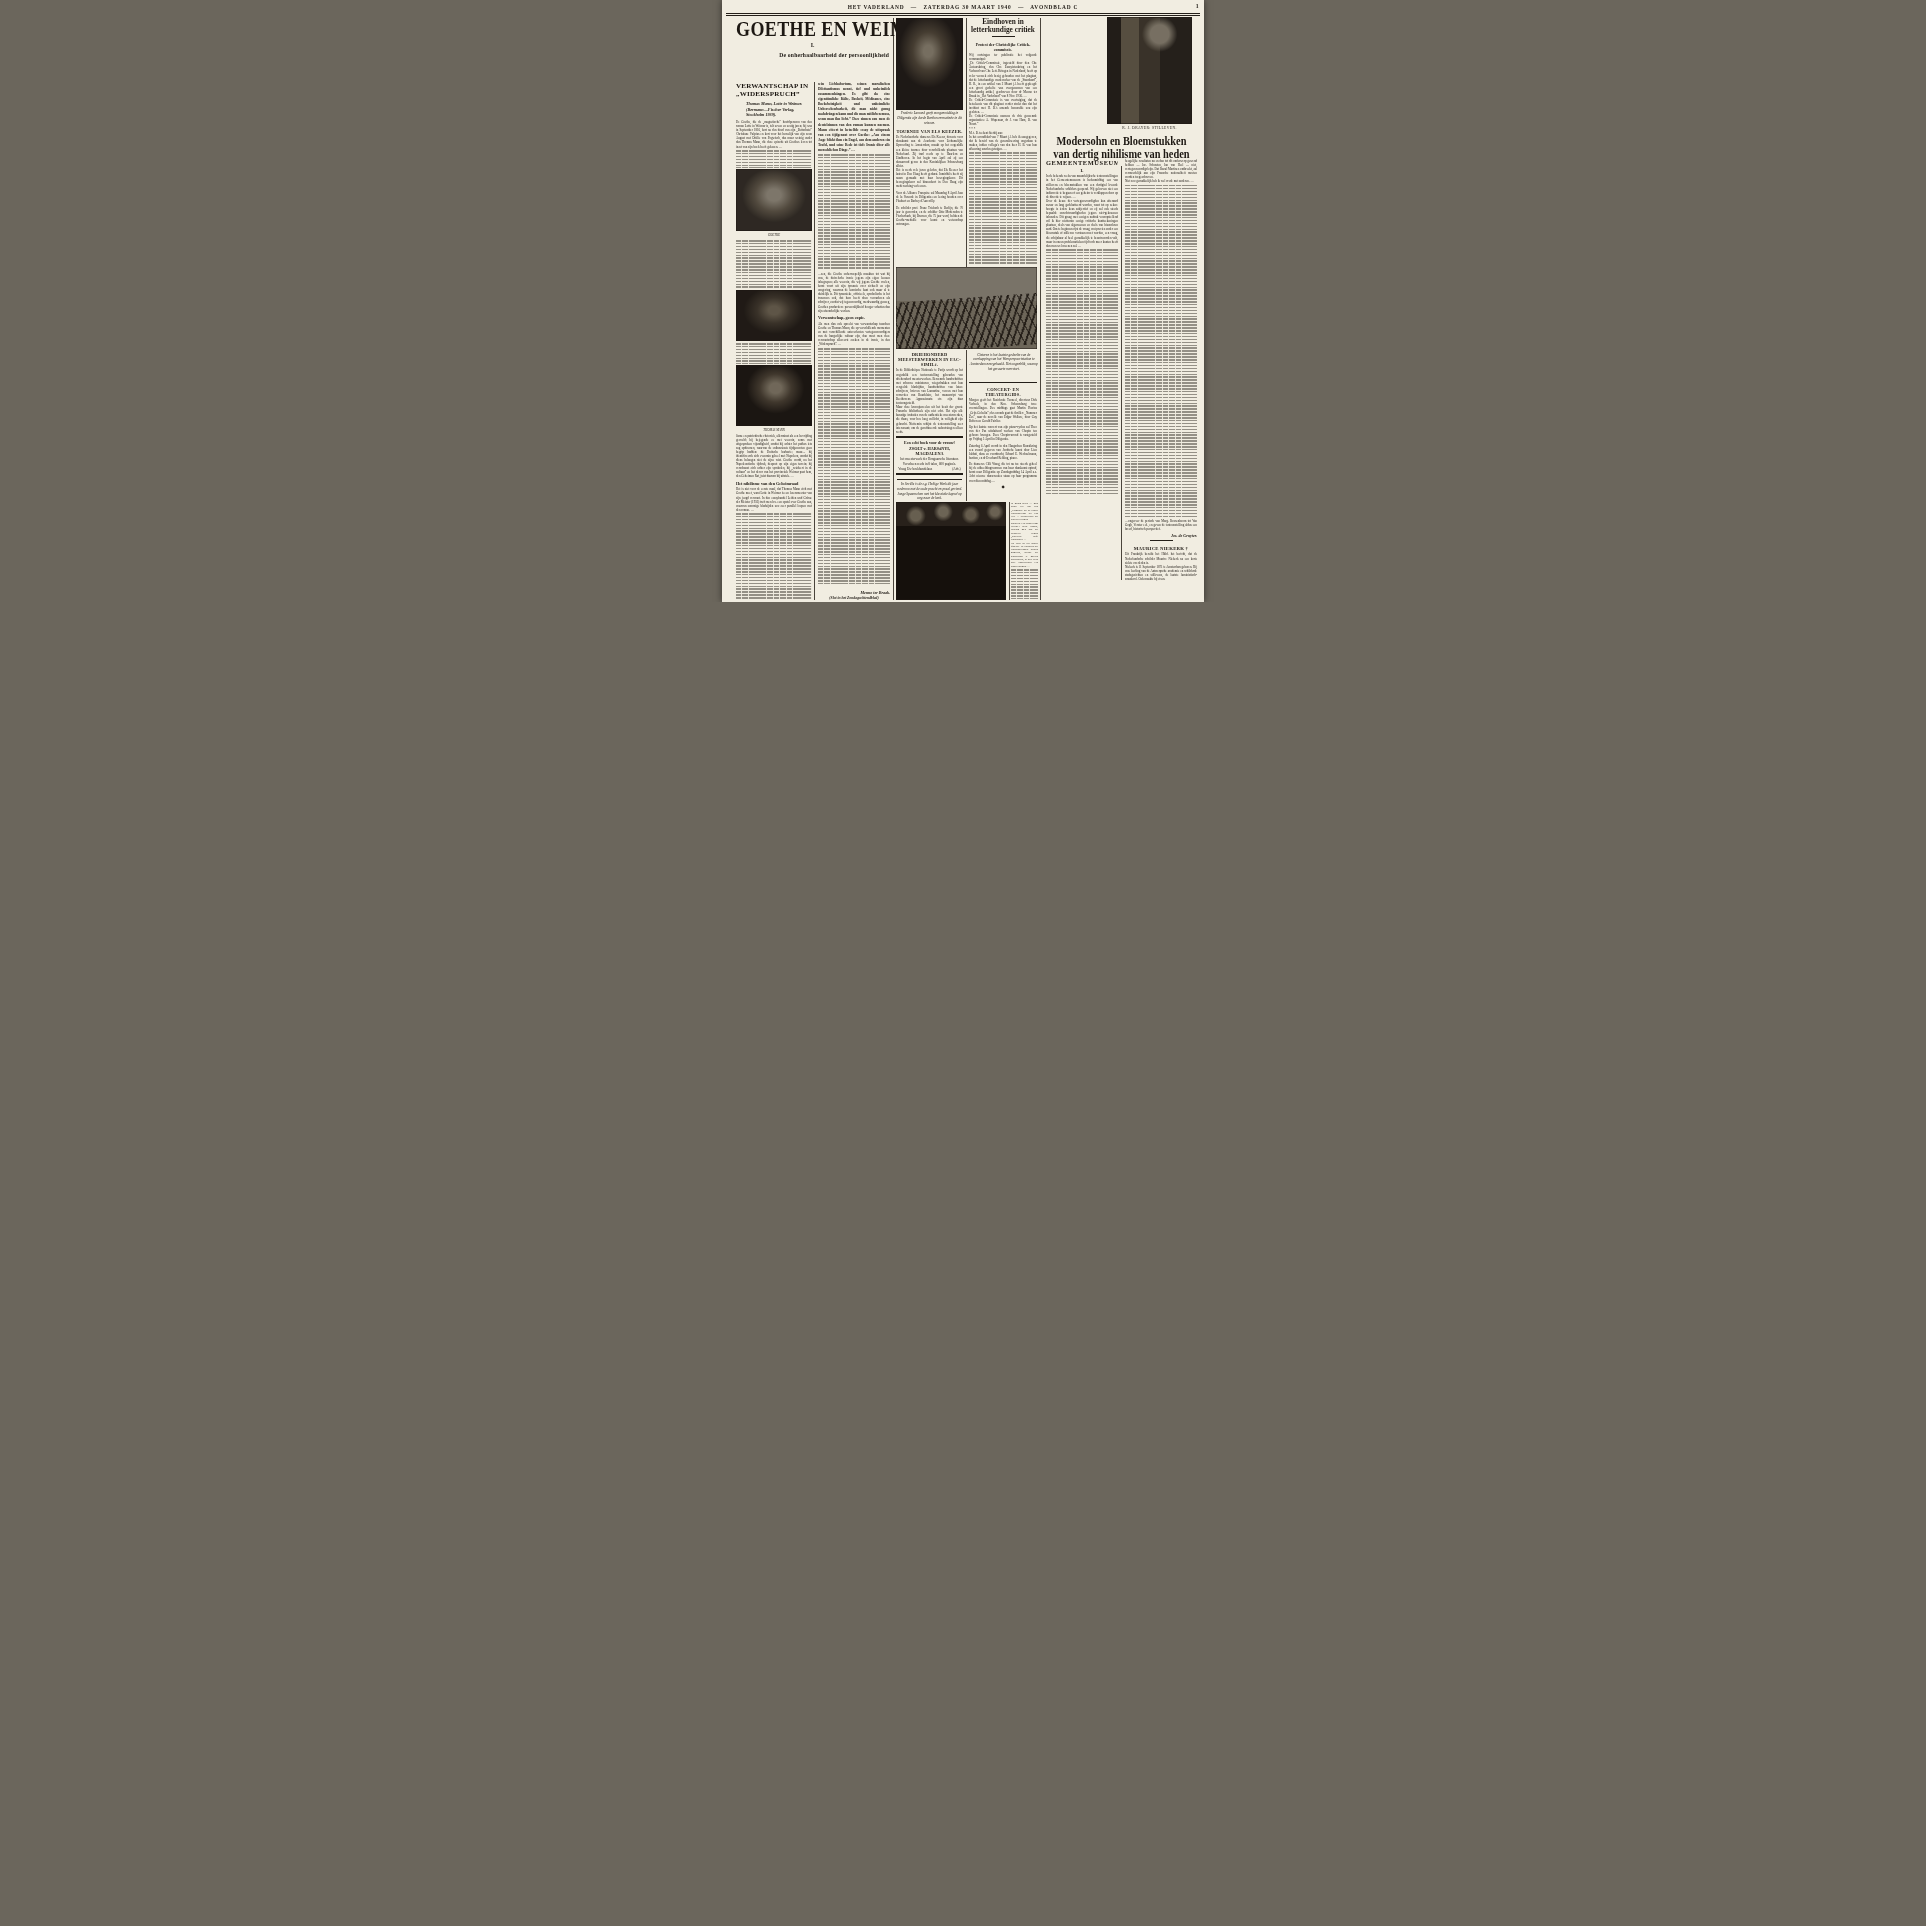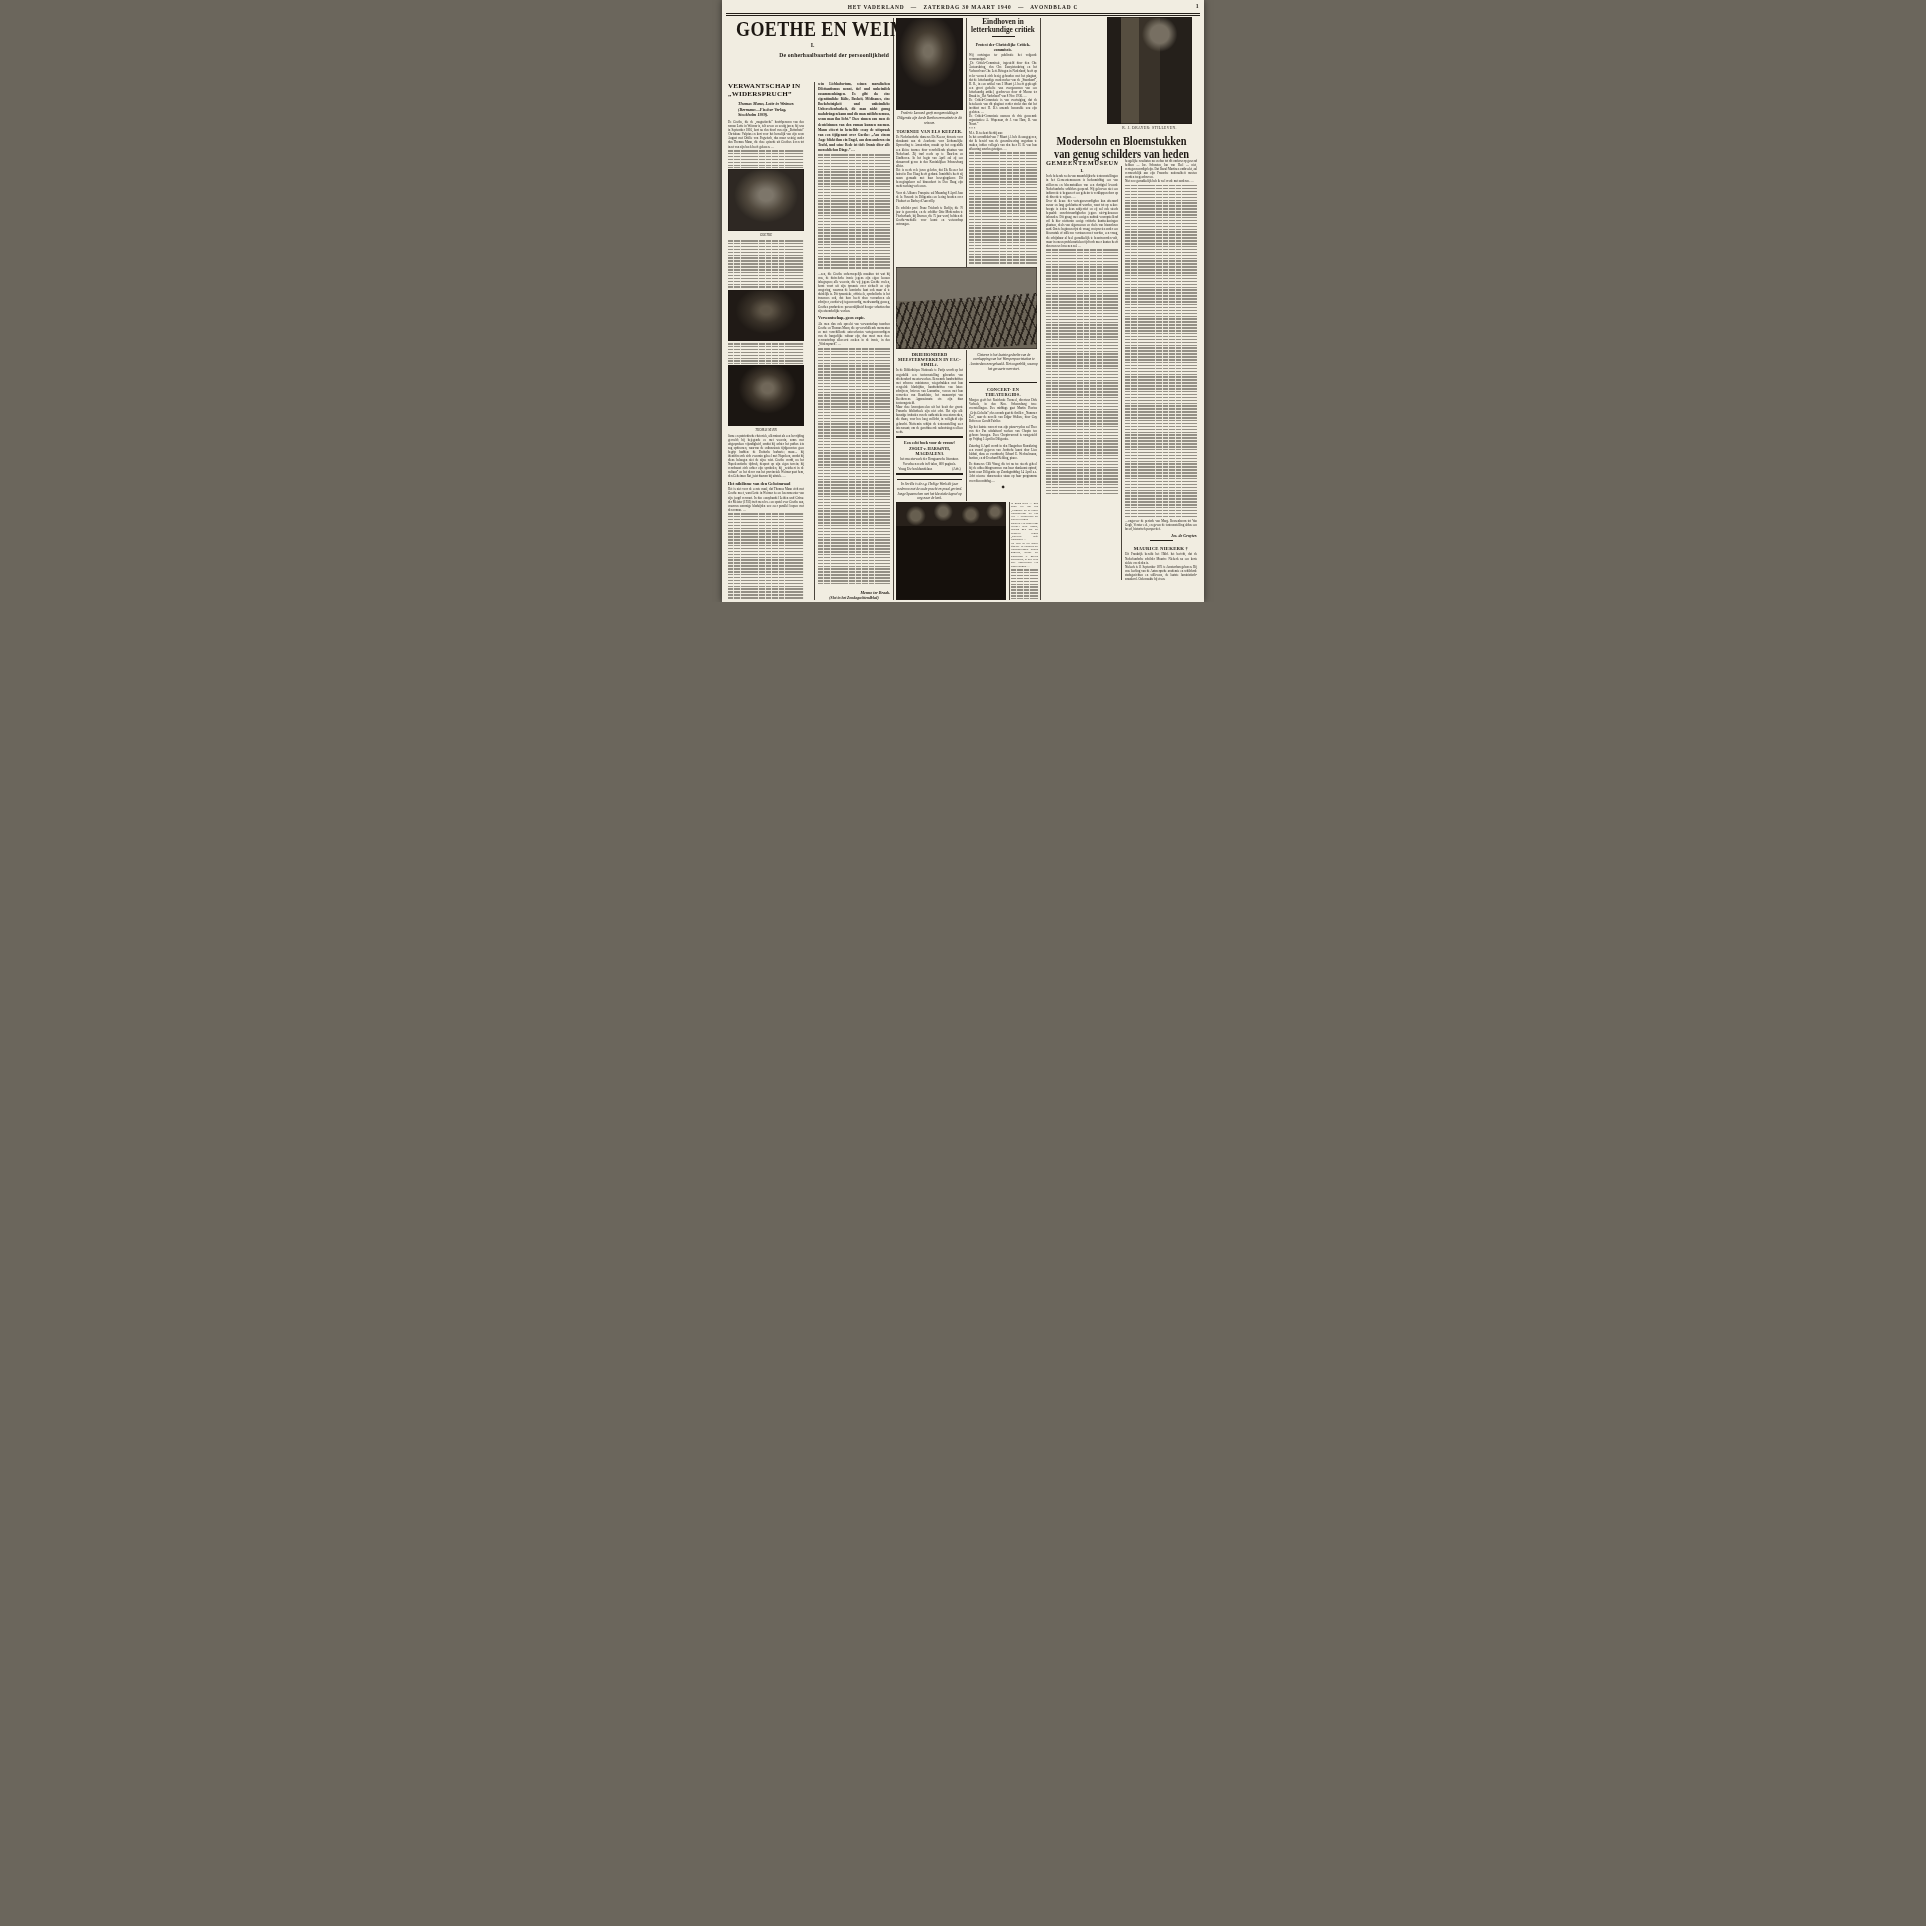--- a/index.html
+++ b/index.html
@@ -87,21 +87,21 @@
   <div class="vrule" style="left:318px;top:17.7px;height:582px"></div>
   <div class="vrule" style="left:287px;top:502px;height:98px"></div>
   <div class="vrule" style="left:399px;top:166px;height:414px"></div>
 
   <section class="gw-head">
     <div class="gw-title">GOETHE EN WEIMAR</div>
     <div class="gw-numeral">I.</div>
     <div class="gw-subtitle">De onherhaalbaarheid der persoonlijkheid</div>
   </section>
 
-  <section class="stack" style="left:6px;top:82px;width:76px;height:518px">
+  <section class="stack" style="left:14px;top:82px;width:76px;height:518px">
     <div class="vw-heading">VERWANTSCHAP IN „WIDERSPRUCH”</div>
     <div class="byline">Thomas Mann, Lotte in Weimar. (Bermann—Fischer Verlag, Stockholm 1939).</div>
     <div class="body">De Goethe, die de „magnetische” hoofdpersoon van den roman Lotte in Weimar is, telt zeven en zestig jaren; hij was in September 1816, kort na den dood van zijn „Bettschatz” Christiane Vulpius en kort voor het huwelijk van zijn zoon August met Ottilie von Pogwisch, dus maar weinig ouder dan Thomas Mann, die deze episode uit Goethes leven tot inzet van zijn boek heeft gekozen. …</div>
     <div class="greek fixed" style="height:17.7px"></div>
     <div class="photo" style="height:62px;background:#b3aa96;background-image:radial-gradient(ellipse 42% 44% at 50% 42%,#e4dcc8 0 22%,#8d8370 60%,#46413a 100%)"></div>
     <div class="cap cap-sm">GOETHE</div>
     <div class="greek fixed" style="height:49px"></div>
     <div class="photo" style="height:51px;background:#4d463d;background-image:radial-gradient(ellipse 40% 46% at 50% 40%,#a79b82 0 18%,#5d5446 55%,#2a2520 100%)"></div>
     <div class="greek fixed" style="height:21px"></div>
     <div class="photo" style="height:61px;background:#2e2a25;background-image:radial-gradient(ellipse 38% 42% at 52% 38%,#cabfa6 0 20%,#6a5f4e 55%,#201c18 100%)"></div>
@@ -199,21 +199,21 @@
   </section>
 
   <div class="photo" style="position:absolute;left:385px;top:17px;width:85px;height:107px;
        background:#4a443b;background-image:
          radial-gradient(circle at 62% 16%,#d8cfb8 0 9.2px,rgba(0,0,0,0) 17.7px),
          linear-gradient(90deg,#2e2a24 0 16%,#978c74 16% 38%,#5d5546 38% 62%,#34302a 62% 100%)"></div>
   <div class="drayer-cap">R. J. DRAYER: STILLEVEN.</div>
 
   <div class="st-head">
     <div>Modersohn en Bloemstukken</div>
-    <div>van genug schilders van heden</div>
+    <div>van dertig nihilisme van heden</div>
   </div>
 
   <section class="stack" style="left:324px;top:159px;width:72px;height:337px">
     <div class="gm-h">GEMEENTEMUSEUM</div>
     <div class="gm-i">I.</div>
     <div class="body">In de bekende reeks van maandelijksche tentoonstellingen in het Gemeentemuseum is hedenmiddag een van stillevens en bloemstukken van een dertigtal levende Nederlandsche schilders geopend. Wij gelooven niet een indiscretie te begaan of een geheim te verklappen door op de directie te wijzen. …
 Over de keuze der vertegenwoordigden kan uiteraard zwaar en lang gedebatteerd worden, want tot op zekere hoogte is iedere keus subjectief en zij zal ook steeds bepaalde onrechtvaardigheden jegens niet-gekozenen inhouden. Dit graag met eenigen nadruk vooropstellend wil ik hier niettemin eenige critische kantteekeningen plaatsen, deels van algemeenen en deels van bizonderen aard. Om te beginnen rijst de vraag, wat precies onder een bloemstuk of stilleven verstaan moet worden, een vraag, die schijnbaar al heel gemakkelijk te beantwoorden valt, maar in onzen problematieken tijd toch meer kanten heeft dan men wel meenen zal. …</div>
     <div class="greek"></div>
   </section>
 

